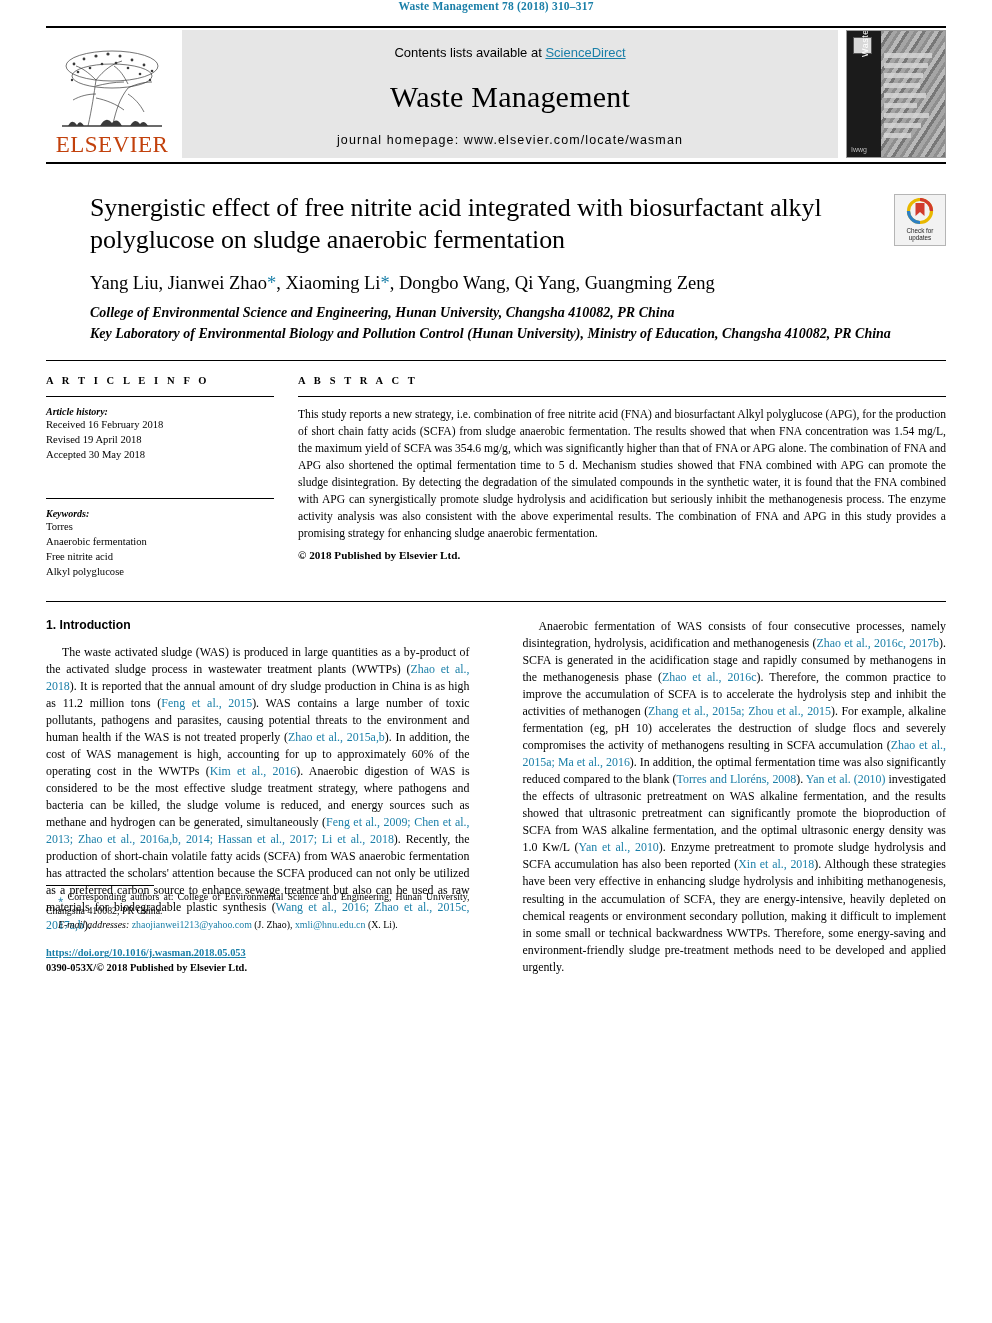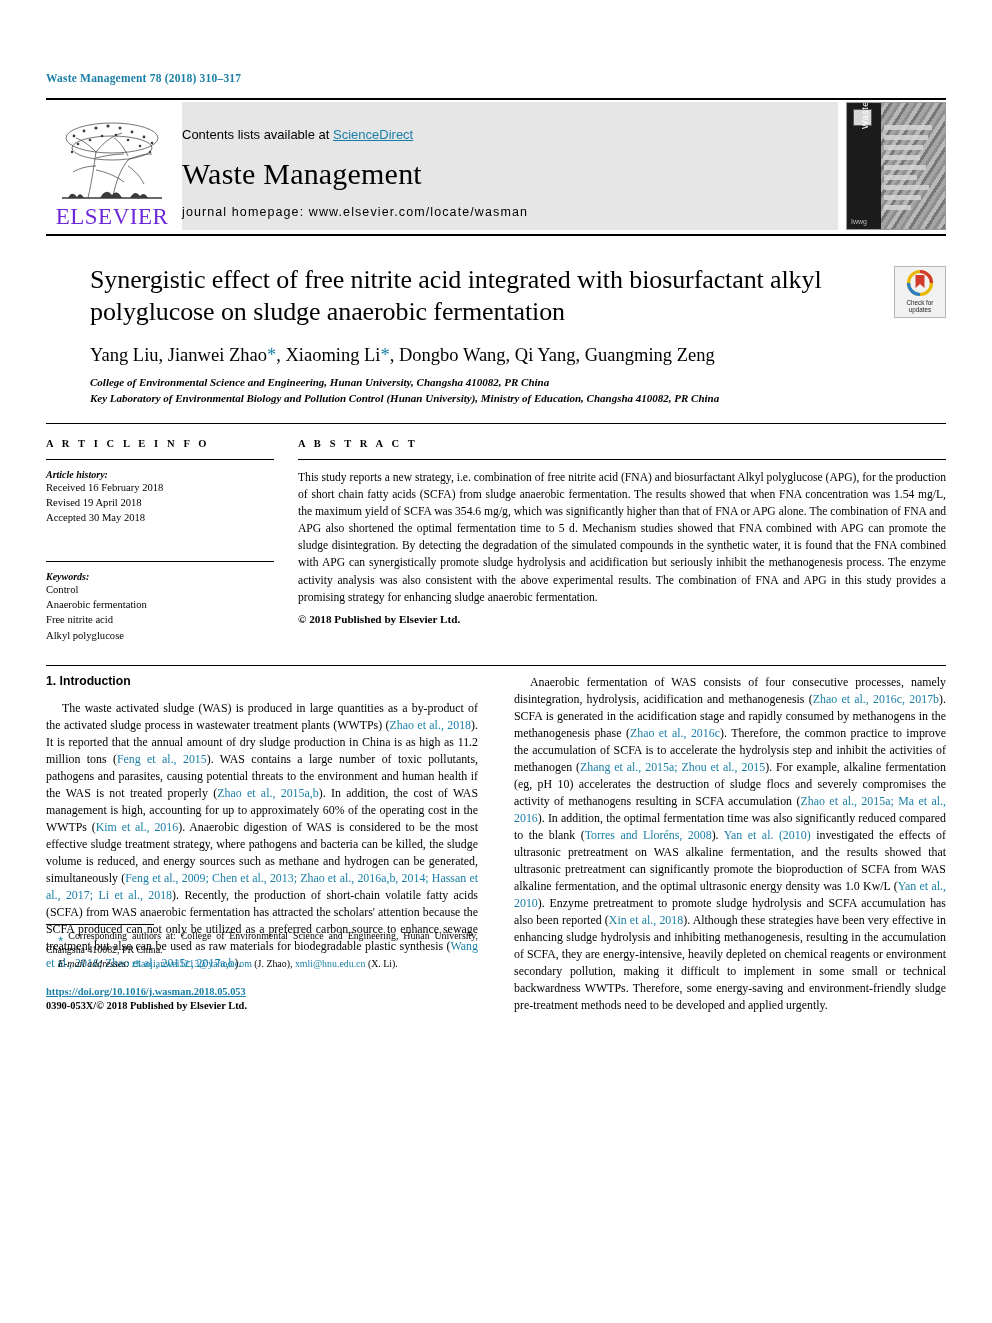--- a/index.html
+++ b/index.html
@@ -17,25 +17,25 @@
   }
   .page {
     position: absolute;
     inset: 0;
     padding: 0 46px;
     box-sizing: border-box;
   }
 
   
   .running-head {
+    text-align: center;
     color: #1a7fa8;
     font-size: 11.5px;
     font-weight: bold;
     letter-spacing: .2px;
-    padding-top: 72px;
     font-family: "Liberation Serif", serif;
   }
 
   
   .masthead-rule {
     border-top: 2.2px solid #000;
     margin-top: 14px;
   }
   .masthead {
     display: flex;
@@ -49,34 +49,34 @@
     display: flex;
     flex-direction: column;
     justify-content: flex-end;
     align-items: center;
     padding-bottom: 2px;
     box-sizing: border-box;
   }
   .tree-svg { display:block; }
   .elsevier-word {
     font-family: "Liberation Serif", serif;
-    color: #6d28d9;
+    color: #c2410c;
     font-size: 23px;
     letter-spacing: .5px;
     line-height: 1;
     margin-top: 1px;
   }
   .journal-band {
     flex: 1 1 auto;
     background: #e6e6e6;
     display: flex;
     flex-direction: column;
     justify-content: space-between;
-    align-items: flex-start;
-    padding: 25px 0 11px 0;
+    align-items: center;
+    padding: 15px 0 11px 0;
     box-sizing: border-box;
     margin-left: 4px;
   }
   .contents-line {
     font-size: 13px;
     font-family: "Liberation Sans", sans-serif;
   }
   .sciencedirect { color: #1a7fa8; }
   .journal-title {
     font-size: 30px;
@@ -160,21 +160,21 @@
     font-size: 6.3px; line-height: 1.15; text-align:center;
     font-family:"Liberation Sans",sans-serif; color:#222; margin-top:1px;
   }
   .authors {
     font-size: 18.5px;
     margin-top: 18px;
     font-family: "Liberation Serif", serif;
   }
   .star { color: #1a7fa8; }
   .affil {
-    font-size: 11px;
+    font-size: 14px;
     font-style: italic;
     font-weight: bold;
     margin-top: 9px;
     line-height: 1.45;
     font-family: "Liberation Serif", serif;
   }
   .affil div { white-space: nowrap; }
 
   .thin-rule { border-top: 1px solid #000; margin-top: 16px; }
 
@@ -207,22 +207,22 @@
     font-size: 11.2px;
     font-weight: bold;
     margin-top: 7px;
   }
 
   .body-rule { border-top: 1px solid #000; margin-top: 22px; }
 
   
   .body-cols {
     display: flex;
-    margin-top: 8px;
-    gap: 36px;
+    margin-top: 16px;
+    gap: 53px;
   }
   .bcol { flex: 1 1 0; min-width: 0; position: relative; }
   .h1 {
     font-size: 12.2px;
     font-weight: bold;
     margin: 0 0 12px 0;
     font-family: "Liberation Sans", sans-serif;
   }
   .p {
     font-size: 11.9px;
@@ -374,21 +374,21 @@
     <div class="col-info">
       <div class="section-head">A R T I C L E  I N F O</div>
       <div class="head-rule"></div>
       <div class="info-label">Article history:</div>
       <div class="info-line">Received 16 February 2018</div>
       <div class="info-line">Revised 19 April 2018</div>
       <div class="info-line">Accepted 30 May 2018</div>
       <div class="kw-gap"></div>
       <div class="head-rule"></div>
       <div class="info-label">Keywords:</div>
-      <div class="info-line">Control</div>
+      <div class="info-line">Torres</div>
       <div class="info-line">Anaerobic fermentation</div>
       <div class="info-line">Free nitrite acid</div>
       <div class="info-line">Alkyl polyglucose</div>
     </div>
 
     <div class="col-abstract">
       <div class="section-head">A B S T R A C T</div>
       <div class="head-rule"></div>
       <div class="abstract-body">This study reports a new strategy, i.e. combination of free nitrite acid (FNA) and biosurfactant Alkyl polyglucose (APG), for the production of short chain fatty acids (SCFA) from sludge anaerobic fermentation. The results showed that when FNA concentration was 1.54 mg/L, the maximum yield of SCFA was 354.6 mg/g, which was significantly higher than that of FNA or APG alone. The combination of FNA and APG also shortened the optimal fermentation time to 5 d. Mechanism studies showed that FNA combined with APG can promote the sludge disintegration. By detecting the degradation of the simulated compounds in the synthetic water, it is found that the FNA combined with APG can synergistically promote sludge hydrolysis and acidification but seriously inhibit the methanogenesis process. The enzyme activity analysis was also consistent with the above experimental results. The combination of FNA and APG in this study provides a promising strategy for enhancing sludge anaerobic fermentation.</div>
       <div class="copyright">© 2018 Published by Elsevier Ltd.</div>

